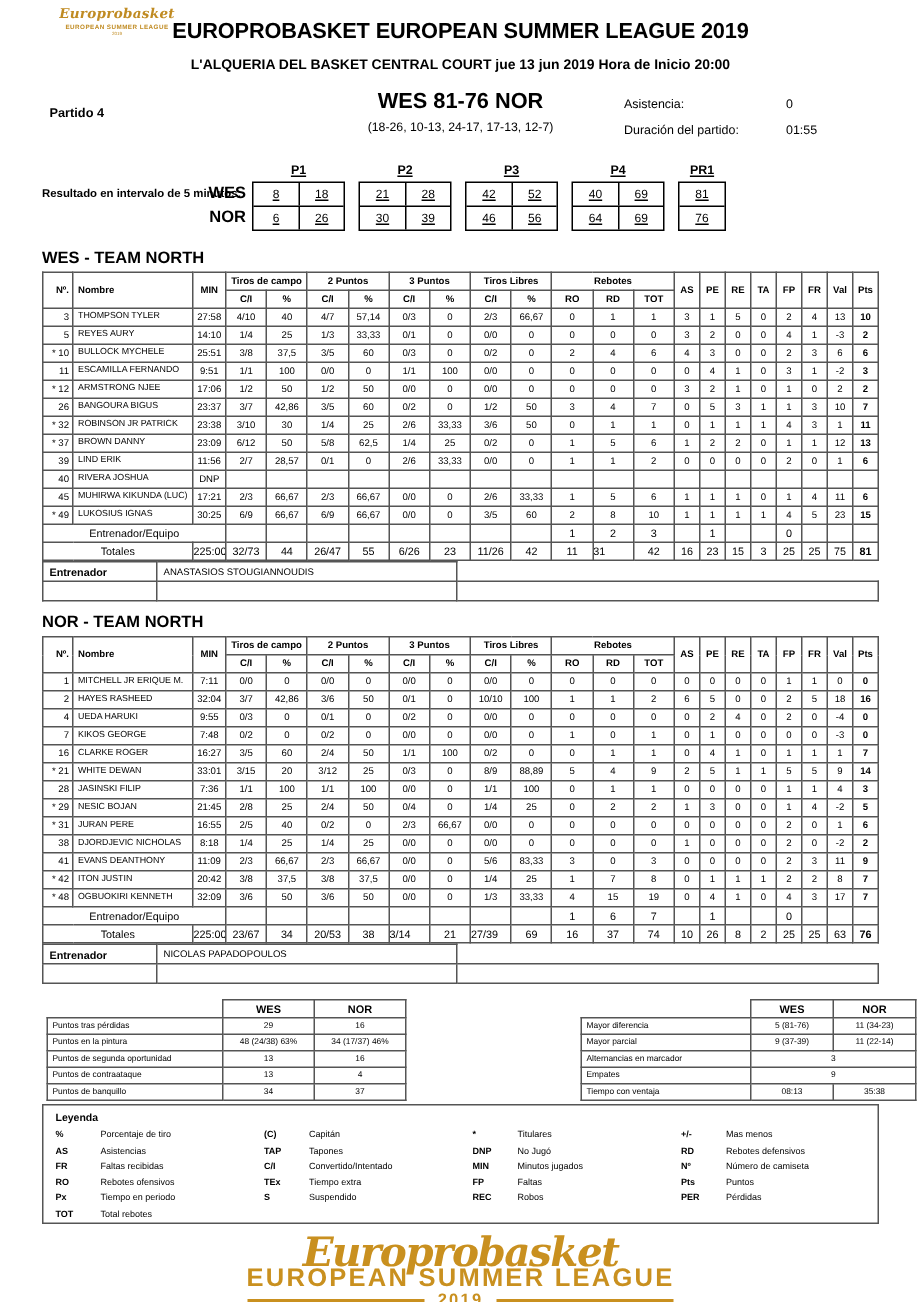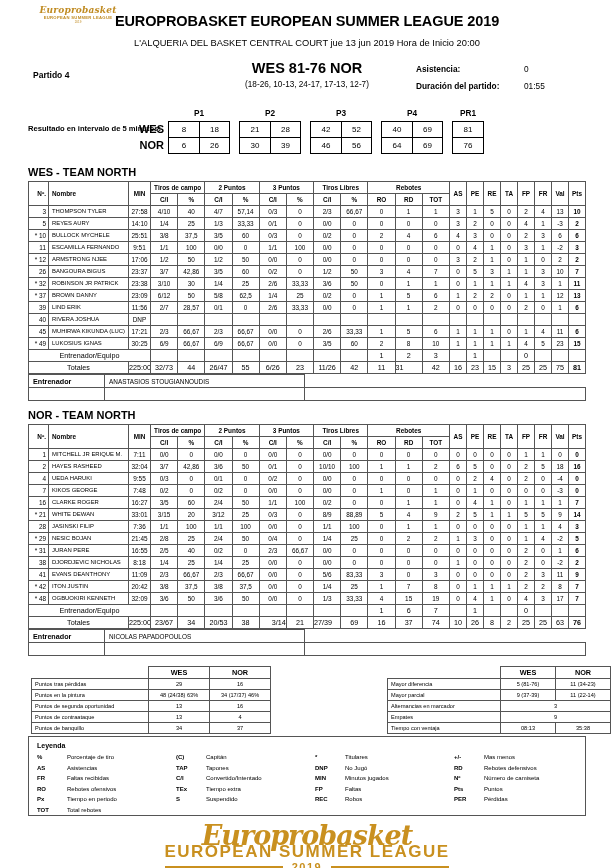--- a/index.html
+++ b/index.html
@@ -29,45 +29,45 @@
     font-size: 4.2px; font-weight: bold; color: #c08b22;
     letter-spacing: .3px; margin-top:1px;
   }
   .logo-top .l3 { font-size: 3px; color:#c08b22; margin-top:1px; }
 
   .title-main {
     text-align: center; font-size: 14.5px; font-weight: bold;
     letter-spacing: -0.1px; margin: 7px 0 0 0;
   }
   .title-sub {
-    text-align: center; font-size: 9.3px; margin-top: 9px;
+    text-align: center; font-size: 9.3px; margin-top: 9px; font-weight: bold;
   }
 
   .matchbar { position: relative; height: 46px; margin-top: 12px; }
   .partido { position:absolute; left: 33px; top: 10px; font-size: 8.5px; font-weight: bold; }
   .score-line { text-align:center; font-size: 14.5px; font-weight: bold; margin-top:2px; }
   .score-parts { text-align:center; font-size: 8.2px; margin-top: 4px; }
   .meta { position:absolute; right: 8px; top: 4px; width: 190px; font-size: 8.3px; }
   .meta-row { display:flex; margin-bottom: 7px; }
-  .meta-lbl { font-weight: bold; width: 108px; }
+  .meta-lbl { font-weight: normal; width: 108px; }
   .meta-val { }
 
   .refs { margin-top: 2px; position: relative; height: 40px; }
   .ref-row { position: relative; height: 19px; font-size: 8.5px; }
   .ref-lbl { position:absolute; left: 33px; }
   .ref-val { position:absolute; left: 105px; }
   .comisario { position:absolute; left: 330px; top: 0; font-size: 8.5px; }
 
   
   .interval-wrap { position: relative; height: 52px; margin-top: 2px; }
   .interval-label {
     position:absolute; left: 28px; top: 16px; width: 140px;
     font-size: 7.6px; font-weight: bold; line-height: 1.25;
   }
-  .periods { position:absolute; left: 168px; top: 0; display:flex; }
+  .periods { position:absolute; left: 168px; top: 0; display:flex;text-decoration:underline; }
   .pgroup { margin-right: 9px; }
   .pgroup-title { text-align:center; font-size: 8.3px; font-weight: bold; height: 13px; }
   .pgroup-box { border: 1px solid #000; }
   .pgroup-box .prow { display:flex; }
   .pgroup-box .prow + .prow { border-top: 1px solid #000; }
   .pcell {
     width: 30px; height: 15px; line-height: 15px;
     text-align:center; font-size: 8px;
   }
   .pcell + .pcell { border-left: 1px solid #000; }
@@ -1035,21 +1035,21 @@
         <td class="c-sm"></td>
         <td class="c-sm"></td>
       </tr>
       <tr class="totals row-ent">
         <td colspan="2">Totales</td>
         <td class="c-min" style="text-align:center">225:00</td>
         <td class="c-ci" style="text-align:center">23/67</td>
         <td class="c-pc" style="text-align:center">34</td>
         <td class="c-ci" style="text-align:center">20/53</td>
         <td class="c-pc" style="text-align:center">38</td>
-        <td class="c-ci" style="text-align:right">3/14</td>
+        <td class="c-ci" style="text-align:left">3/14</td>
         <td class="c-pc" style="text-align:center">21</td>
         <td class="c-ci" style="text-align:left">27/39</td>
         <td class="c-pc" style="text-align:center">69</td>
         <td class="c-sm" style="text-align:center">16</td>
         <td class="c-sm" style="text-align:center">37</td>
         <td class="c-sm" style="text-align:center">74</td>
         <td class="c-sm" style="text-align:center">10</td>
         <td class="c-sm" style="text-align:center">26</td>
         <td class="c-sm" style="text-align:center">8</td>
         <td class="c-sm" style="text-align:center">2</td>

